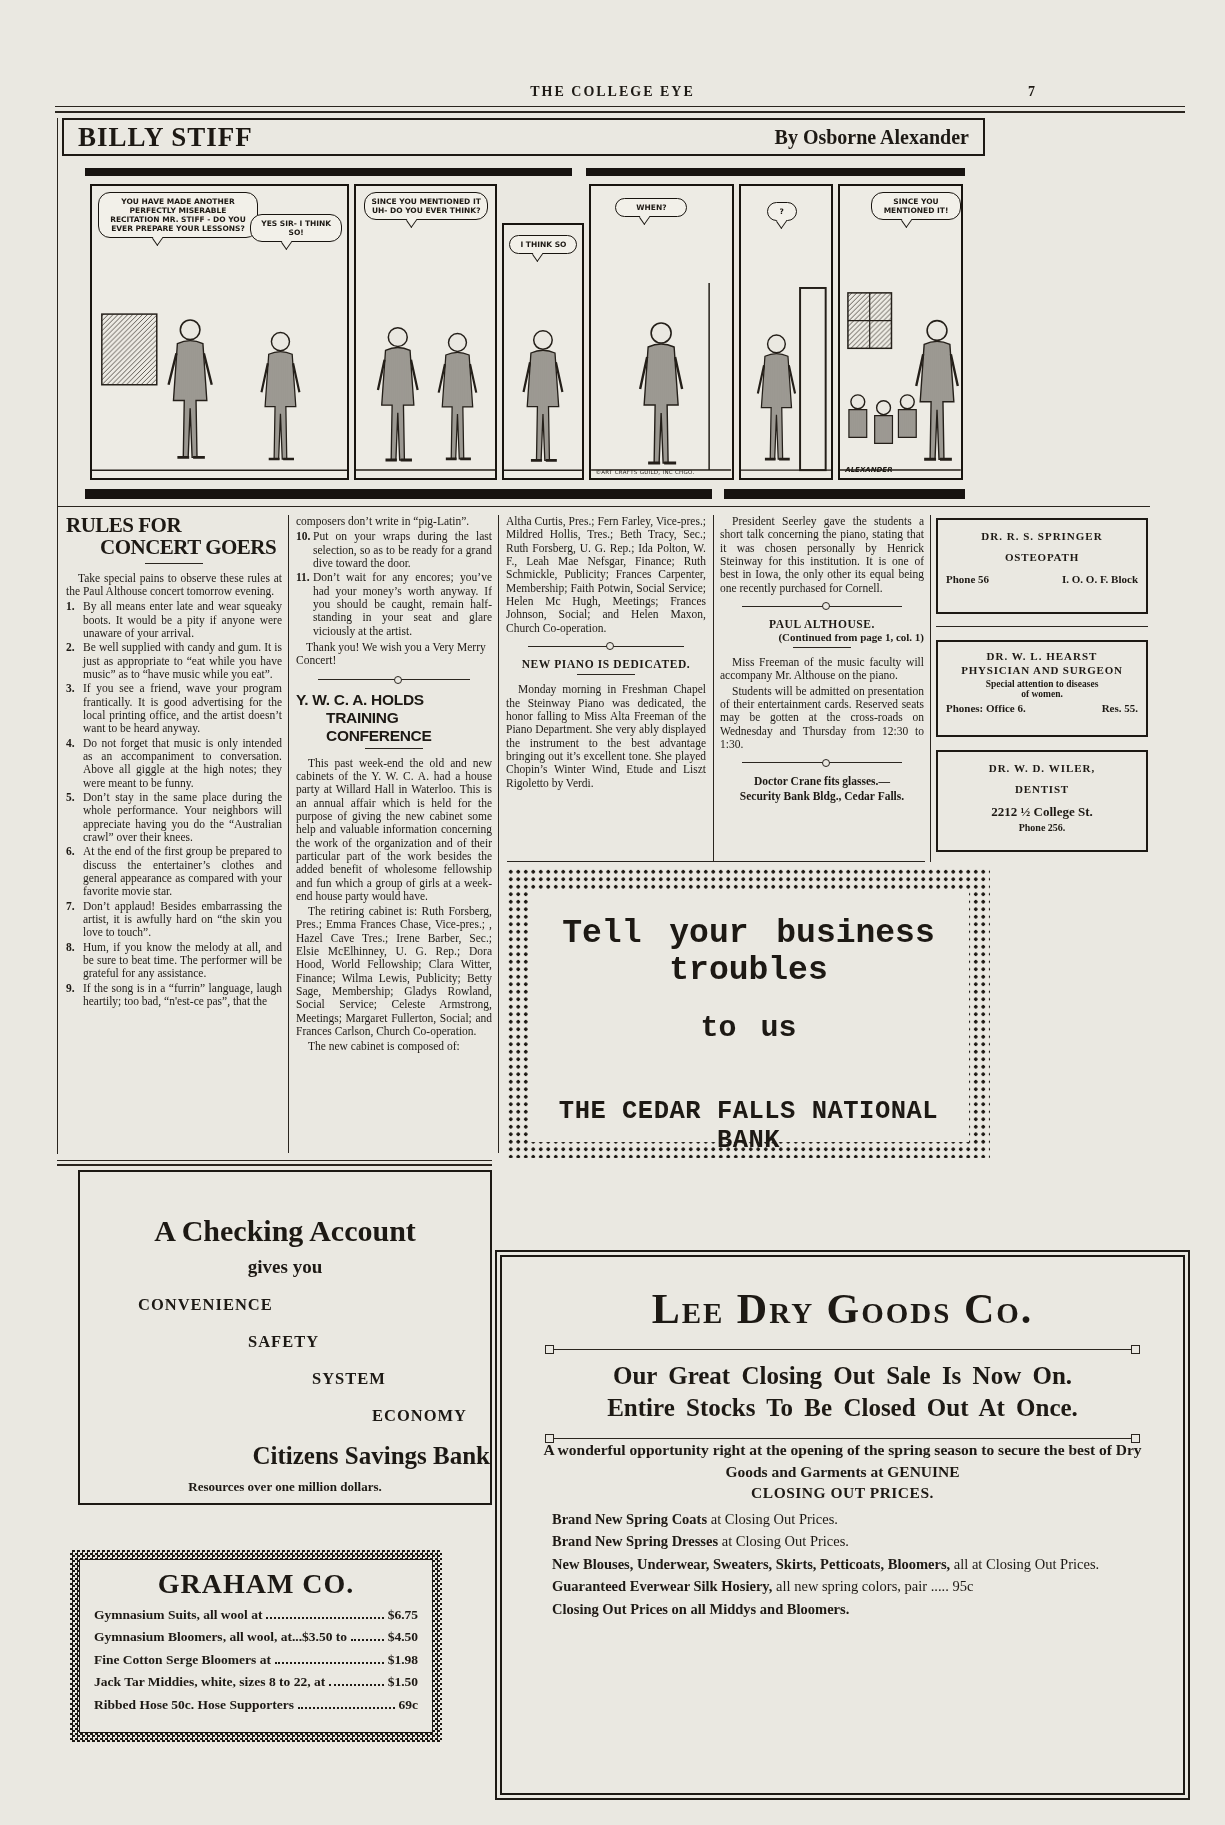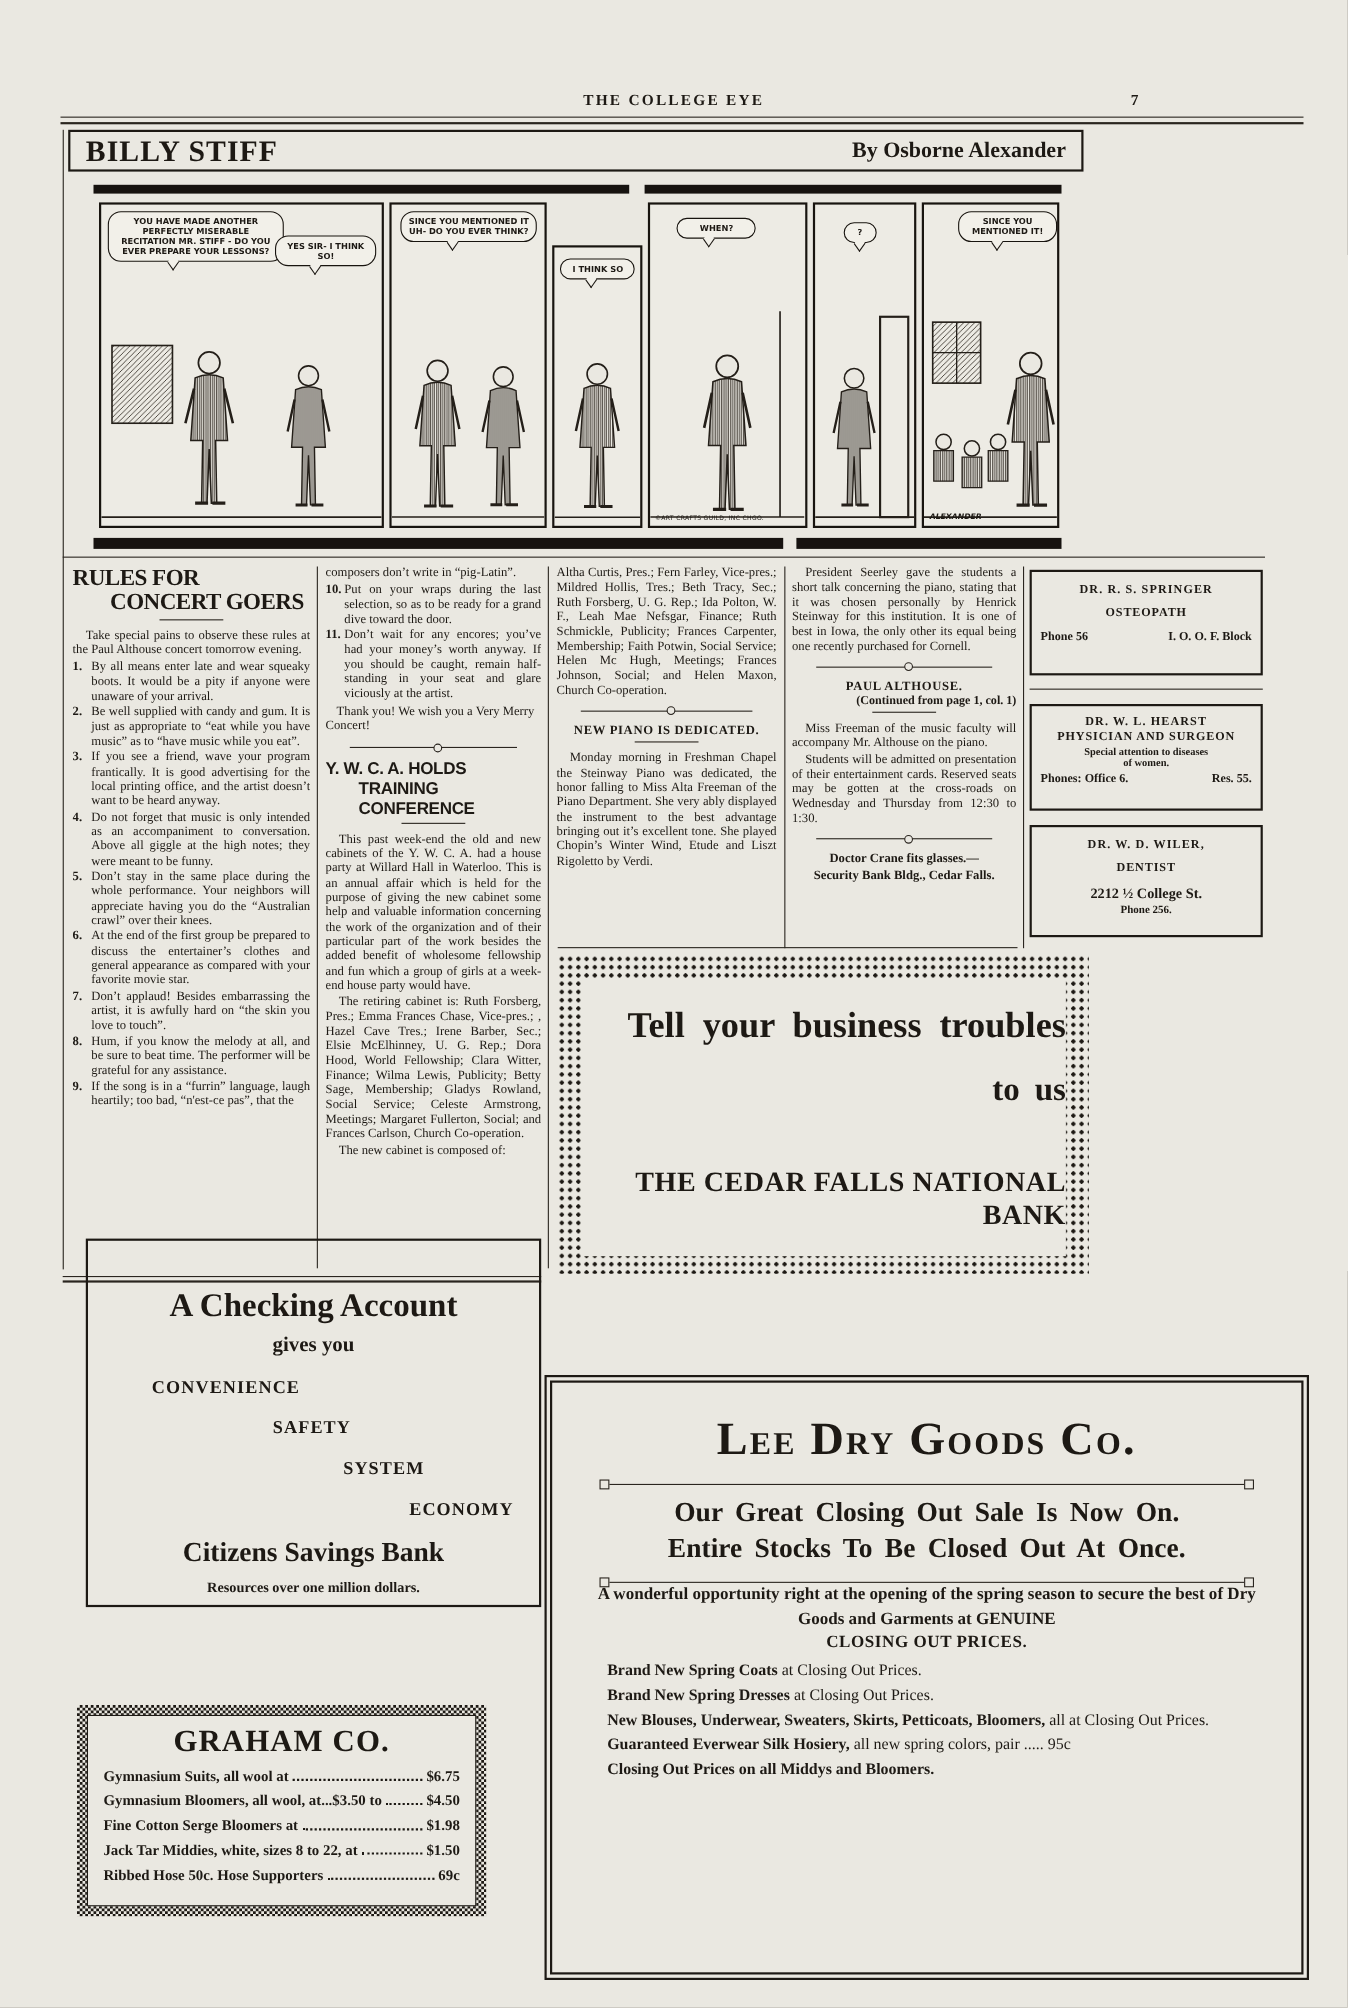--- a/index.html
+++ b/index.html
@@ -52,31 +52,31 @@
   
   .docbox{position:absolute;left:936px;width:212px;border:2.5px solid #1d1914;box-sizing:border-box;
           text-align:center;padding:10px 8px 8px 8px;}
   .doc-name{font-weight:bold;font-size:11px;letter-spacing:1px;}
   .doc-title{font-weight:bold;font-size:11px;letter-spacing:.8px;margin-top:9px;}
   .doc-line{font-weight:bold;font-size:9.5px;margin-top:3px;}
   .doc-row{display:flex;justify-content:space-between;font-weight:bold;font-size:11px;margin-top:10px;}
   
   .bank{position:absolute;left:507px;top:868px;width:483px;height:290px;box-sizing:border-box;
         background:radial-gradient(circle,#1d1914 1.7px,rgba(0,0,0,0) 2px);background-size:7.5px 7.5px;}
-  .bank-inner{position:absolute;left:21px;top:21px;right:21px;bottom:16px;background:#eae8e1;text-align:right;}
+  .bank-inner{position:absolute;left:21px;top:21px;right:21px;bottom:16px;background:#eae8e1;text-align:center;font-family:Liberation Mono, monospace;}
   .bank-l1{font-weight:bold;font-size:33px;margin-top:26px;word-spacing:8px;}
   .bank-l2{font-weight:bold;font-size:30px;margin-top:22px;word-spacing:6px;}
   .bank-name{font-weight:bold;font-size:25.5px;margin-top:52px;letter-spacing:.5px;}
   
-  .checkbox-ad{position:absolute;left:78px;top:1126px;width:414px;height:335px;border:2.5px solid #1d1914;
+  .checkbox-ad{position:absolute;left:78px;top:1170px;width:414px;height:335px;border:2.5px solid #1d1914;
         box-sizing:border-box;}
   .chk-h{font-weight:bold;font-size:30px;text-align:center;margin-top:42px;}
   .chk-sub{font-weight:bold;font-size:19px;text-align:center;margin-top:8px;}
   .chk-word{font-weight:bold;font-size:16.5px;letter-spacing:1px;margin-top:17px;}
-  .chk-bank{font-weight:bold;font-size:25px;text-align:center;margin-top:16px;}
+  .chk-bank{font-weight:bold;font-size:25px;text-align:right;margin-top:16px;}
   .chk-foot{font-weight:bold;font-size:13px;text-align:center;margin-top:9px;}
   
   .graham{position:absolute;left:70px;top:1550px;width:372px;height:192px;box-sizing:border-box;
         background:repeating-conic-gradient(#1d1914 0% 25%,rgba(0,0,0,0) 0% 50%);background-size:5px 5px;}
   .graham-inner{position:absolute;left:9px;top:9px;right:9px;bottom:9px;background:#eae8e1;
         border:1px solid #1d1914;padding:8px 14px 0 14px;}
   .graham-h{font-weight:bold;font-size:28px;text-align:center;letter-spacing:1px;
         font-family:"Liberation Serif",serif;}
   .g-item{display:flex;align-items:baseline;font-weight:bold;font-size:13.5px;margin-top:6.5px;}
   .g-dots{flex:1;border-bottom:2px dotted #1d1914;margin:0 4px;min-width:12px;}

